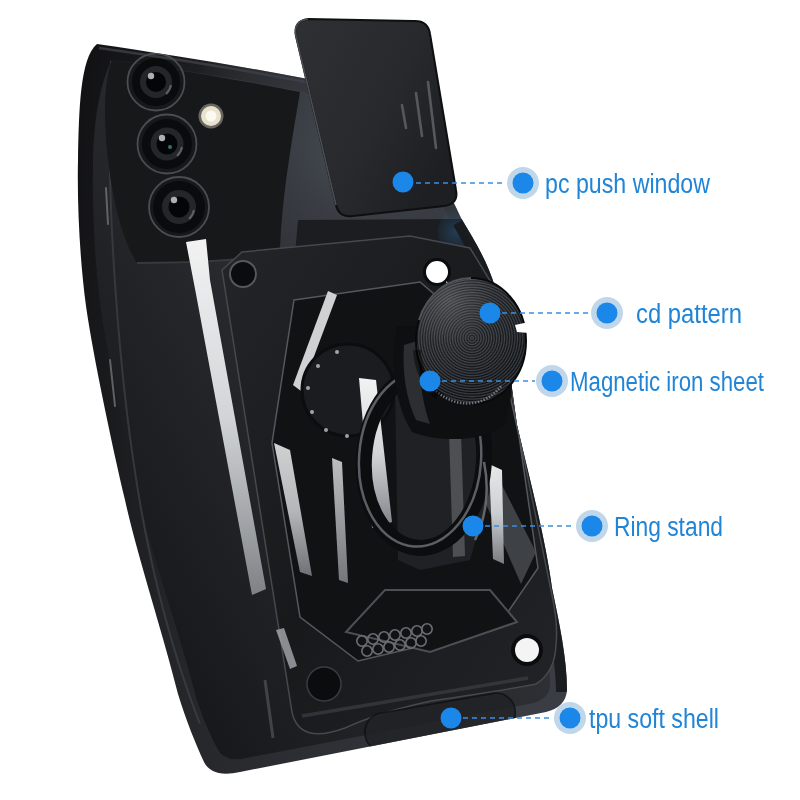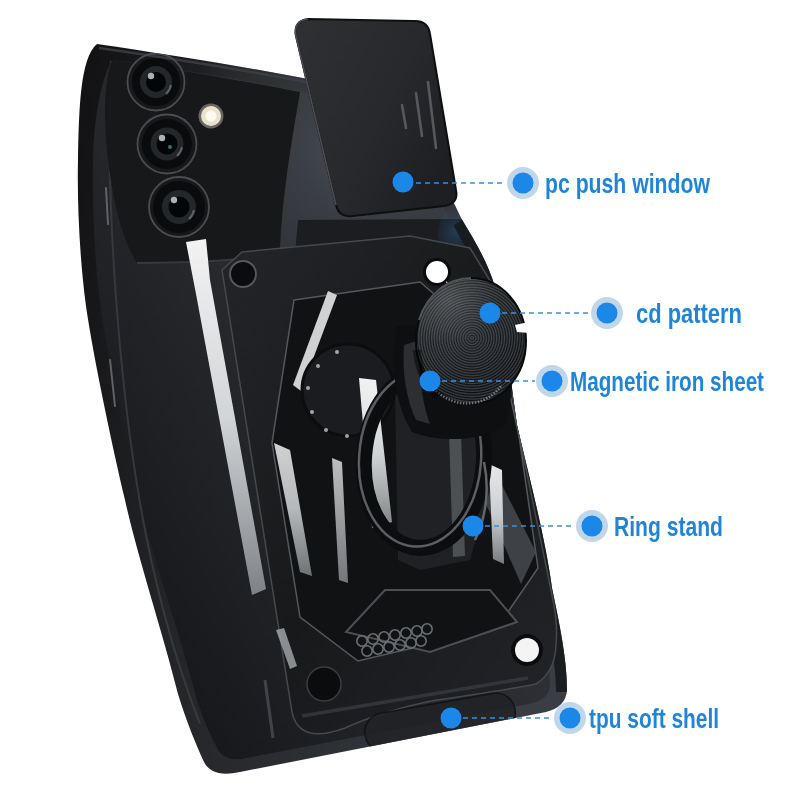--- a/index.html
+++ b/index.html
@@ -1,17 +1,17 @@
 <!DOCTYPE html>
 <html><head>
 <meta charset="utf-8">
 <style>
 html,body{margin:0;padding:0;background:#ffffff;}
 #stage{width:800px;height:800px;position:relative;overflow:hidden;background:#14b8a6;
- font-family:"Liberation Sans", sans-serif;font-weight:bold;}
+ font-family:"Liberation Sans", sans-serif;}
 </style>
 </head>
 <body>
 <div id="stage">
 <svg width="800" height="800" viewBox="0 0 800 800" xmlns="http://www.w3.org/2000/svg">
 <defs>
   <linearGradient id="bodyG" x1="0" y1="0" x2="1" y2="0.25">
     <stop offset="0" stop-color="#111113"></stop>
     <stop offset="0.35" stop-color="#232427"></stop>
     <stop offset="0.75" stop-color="#2e3136"></stop>

